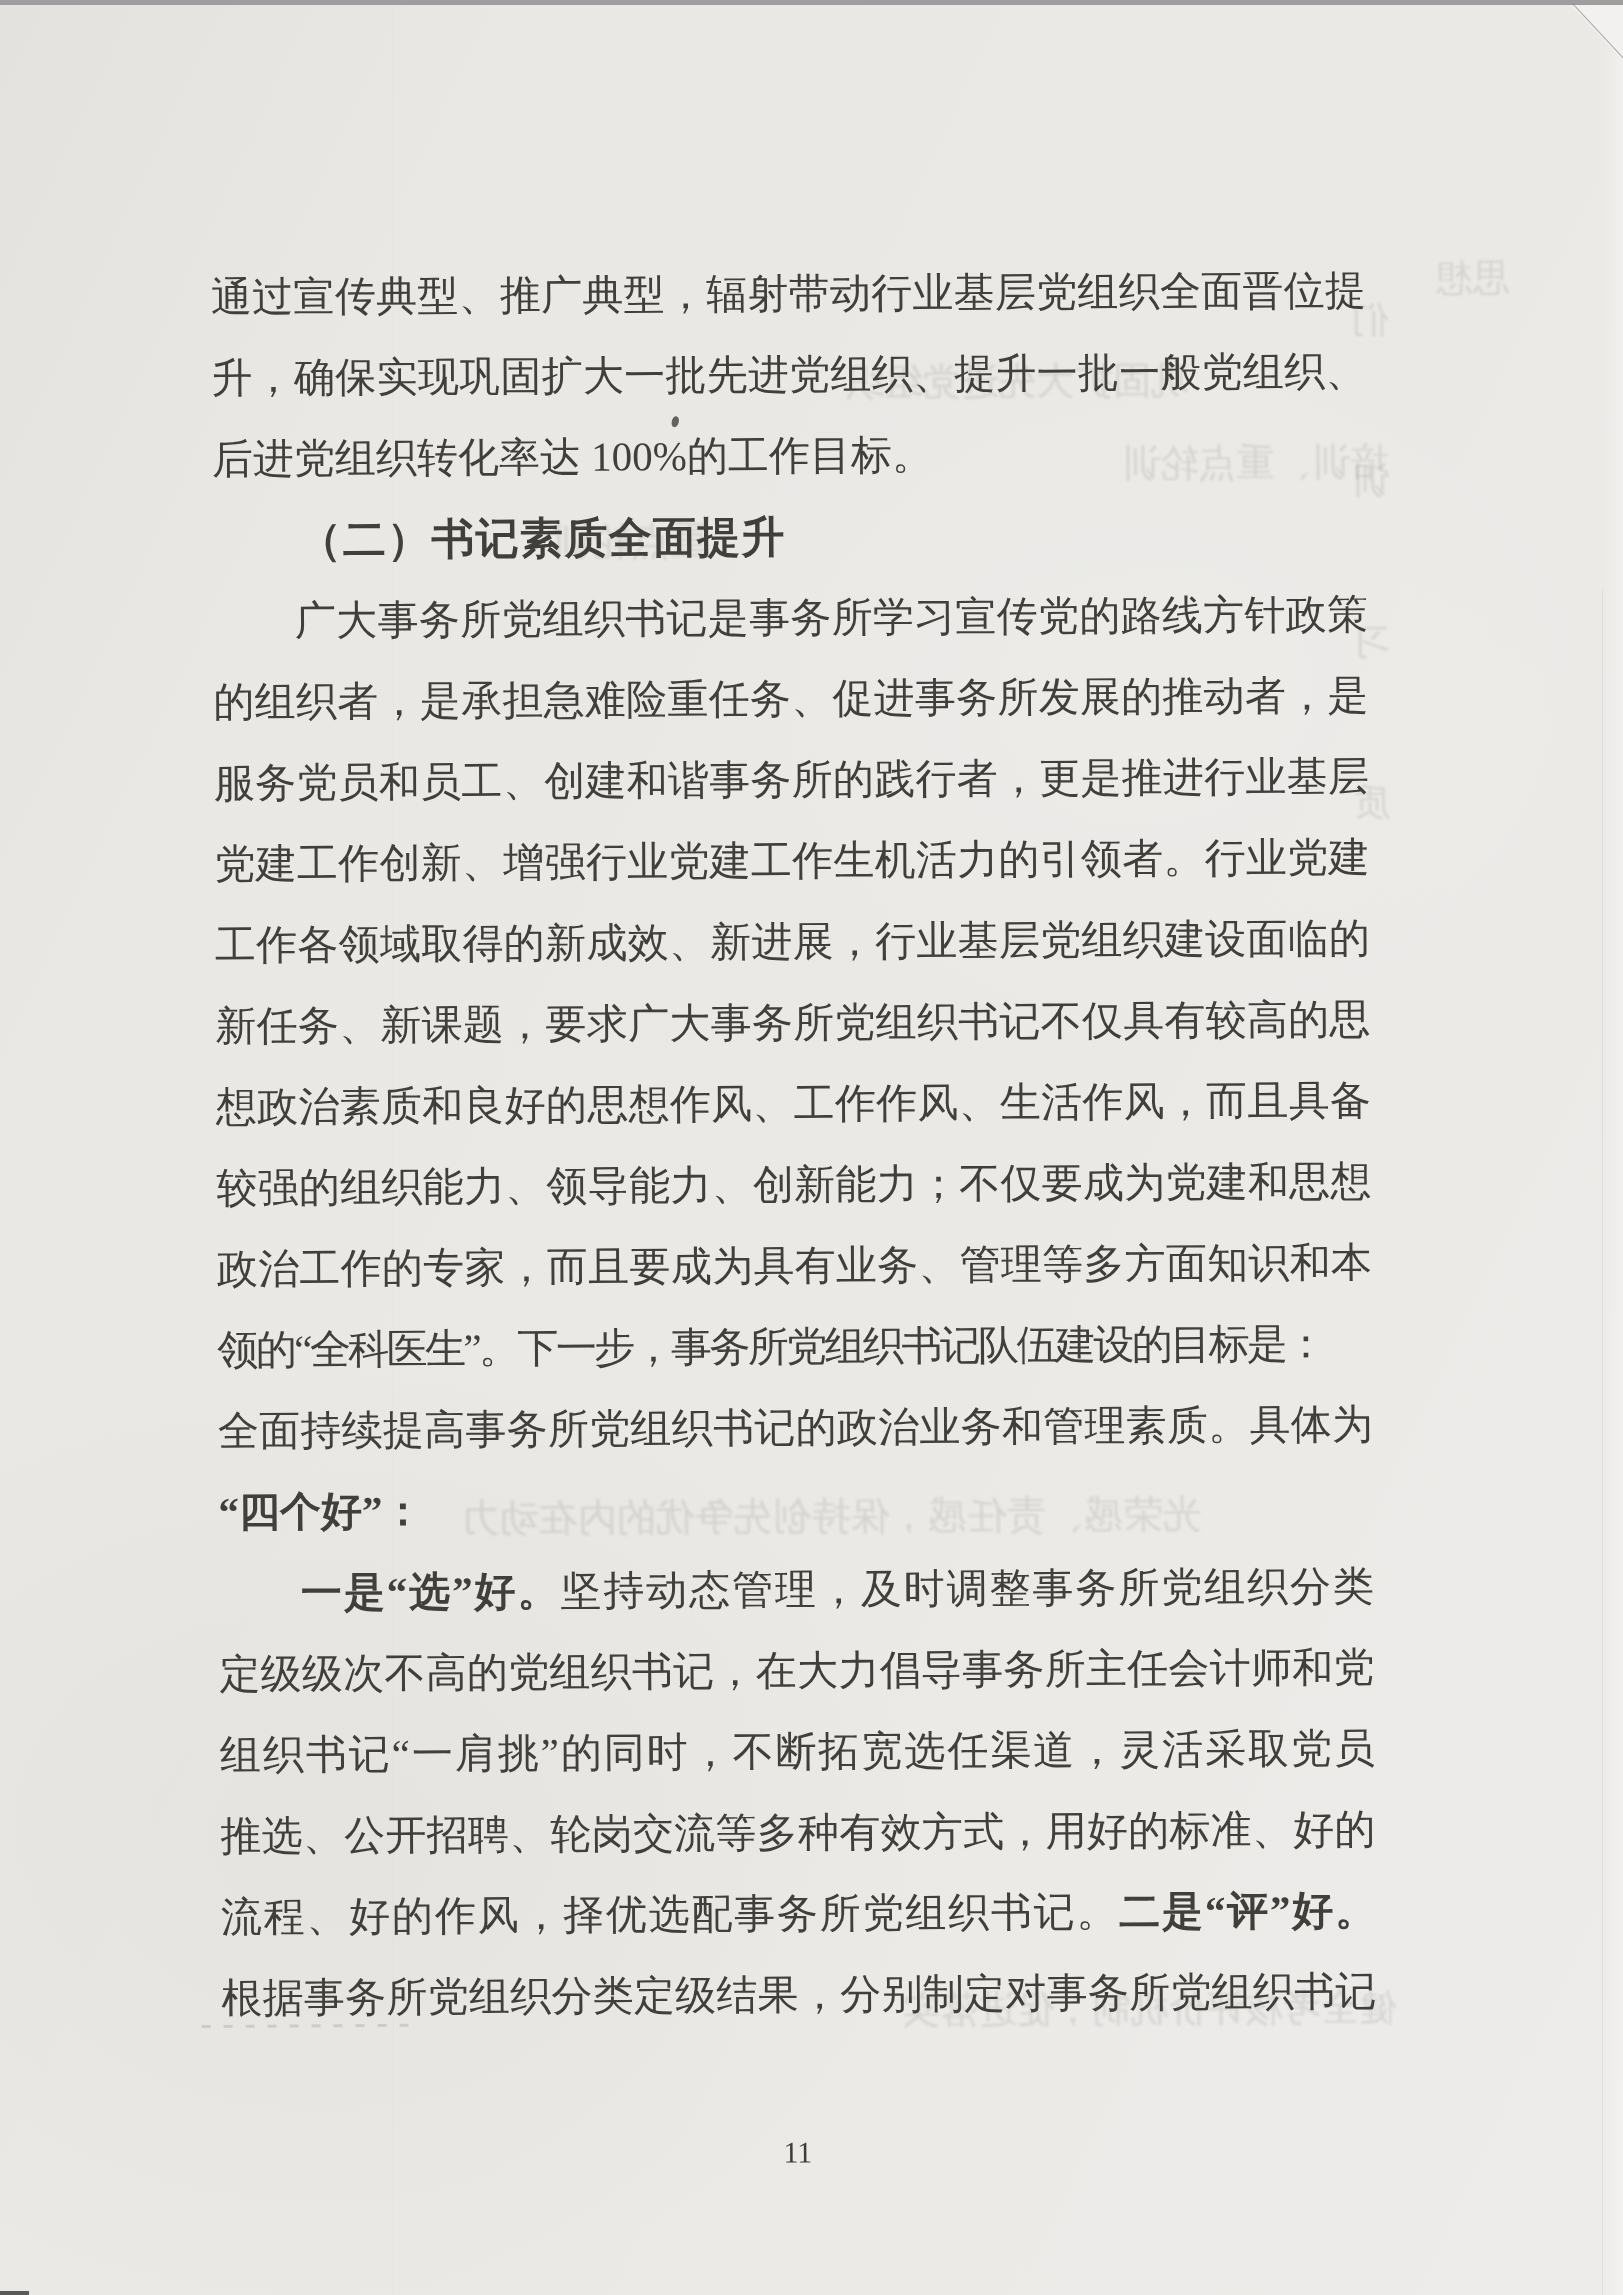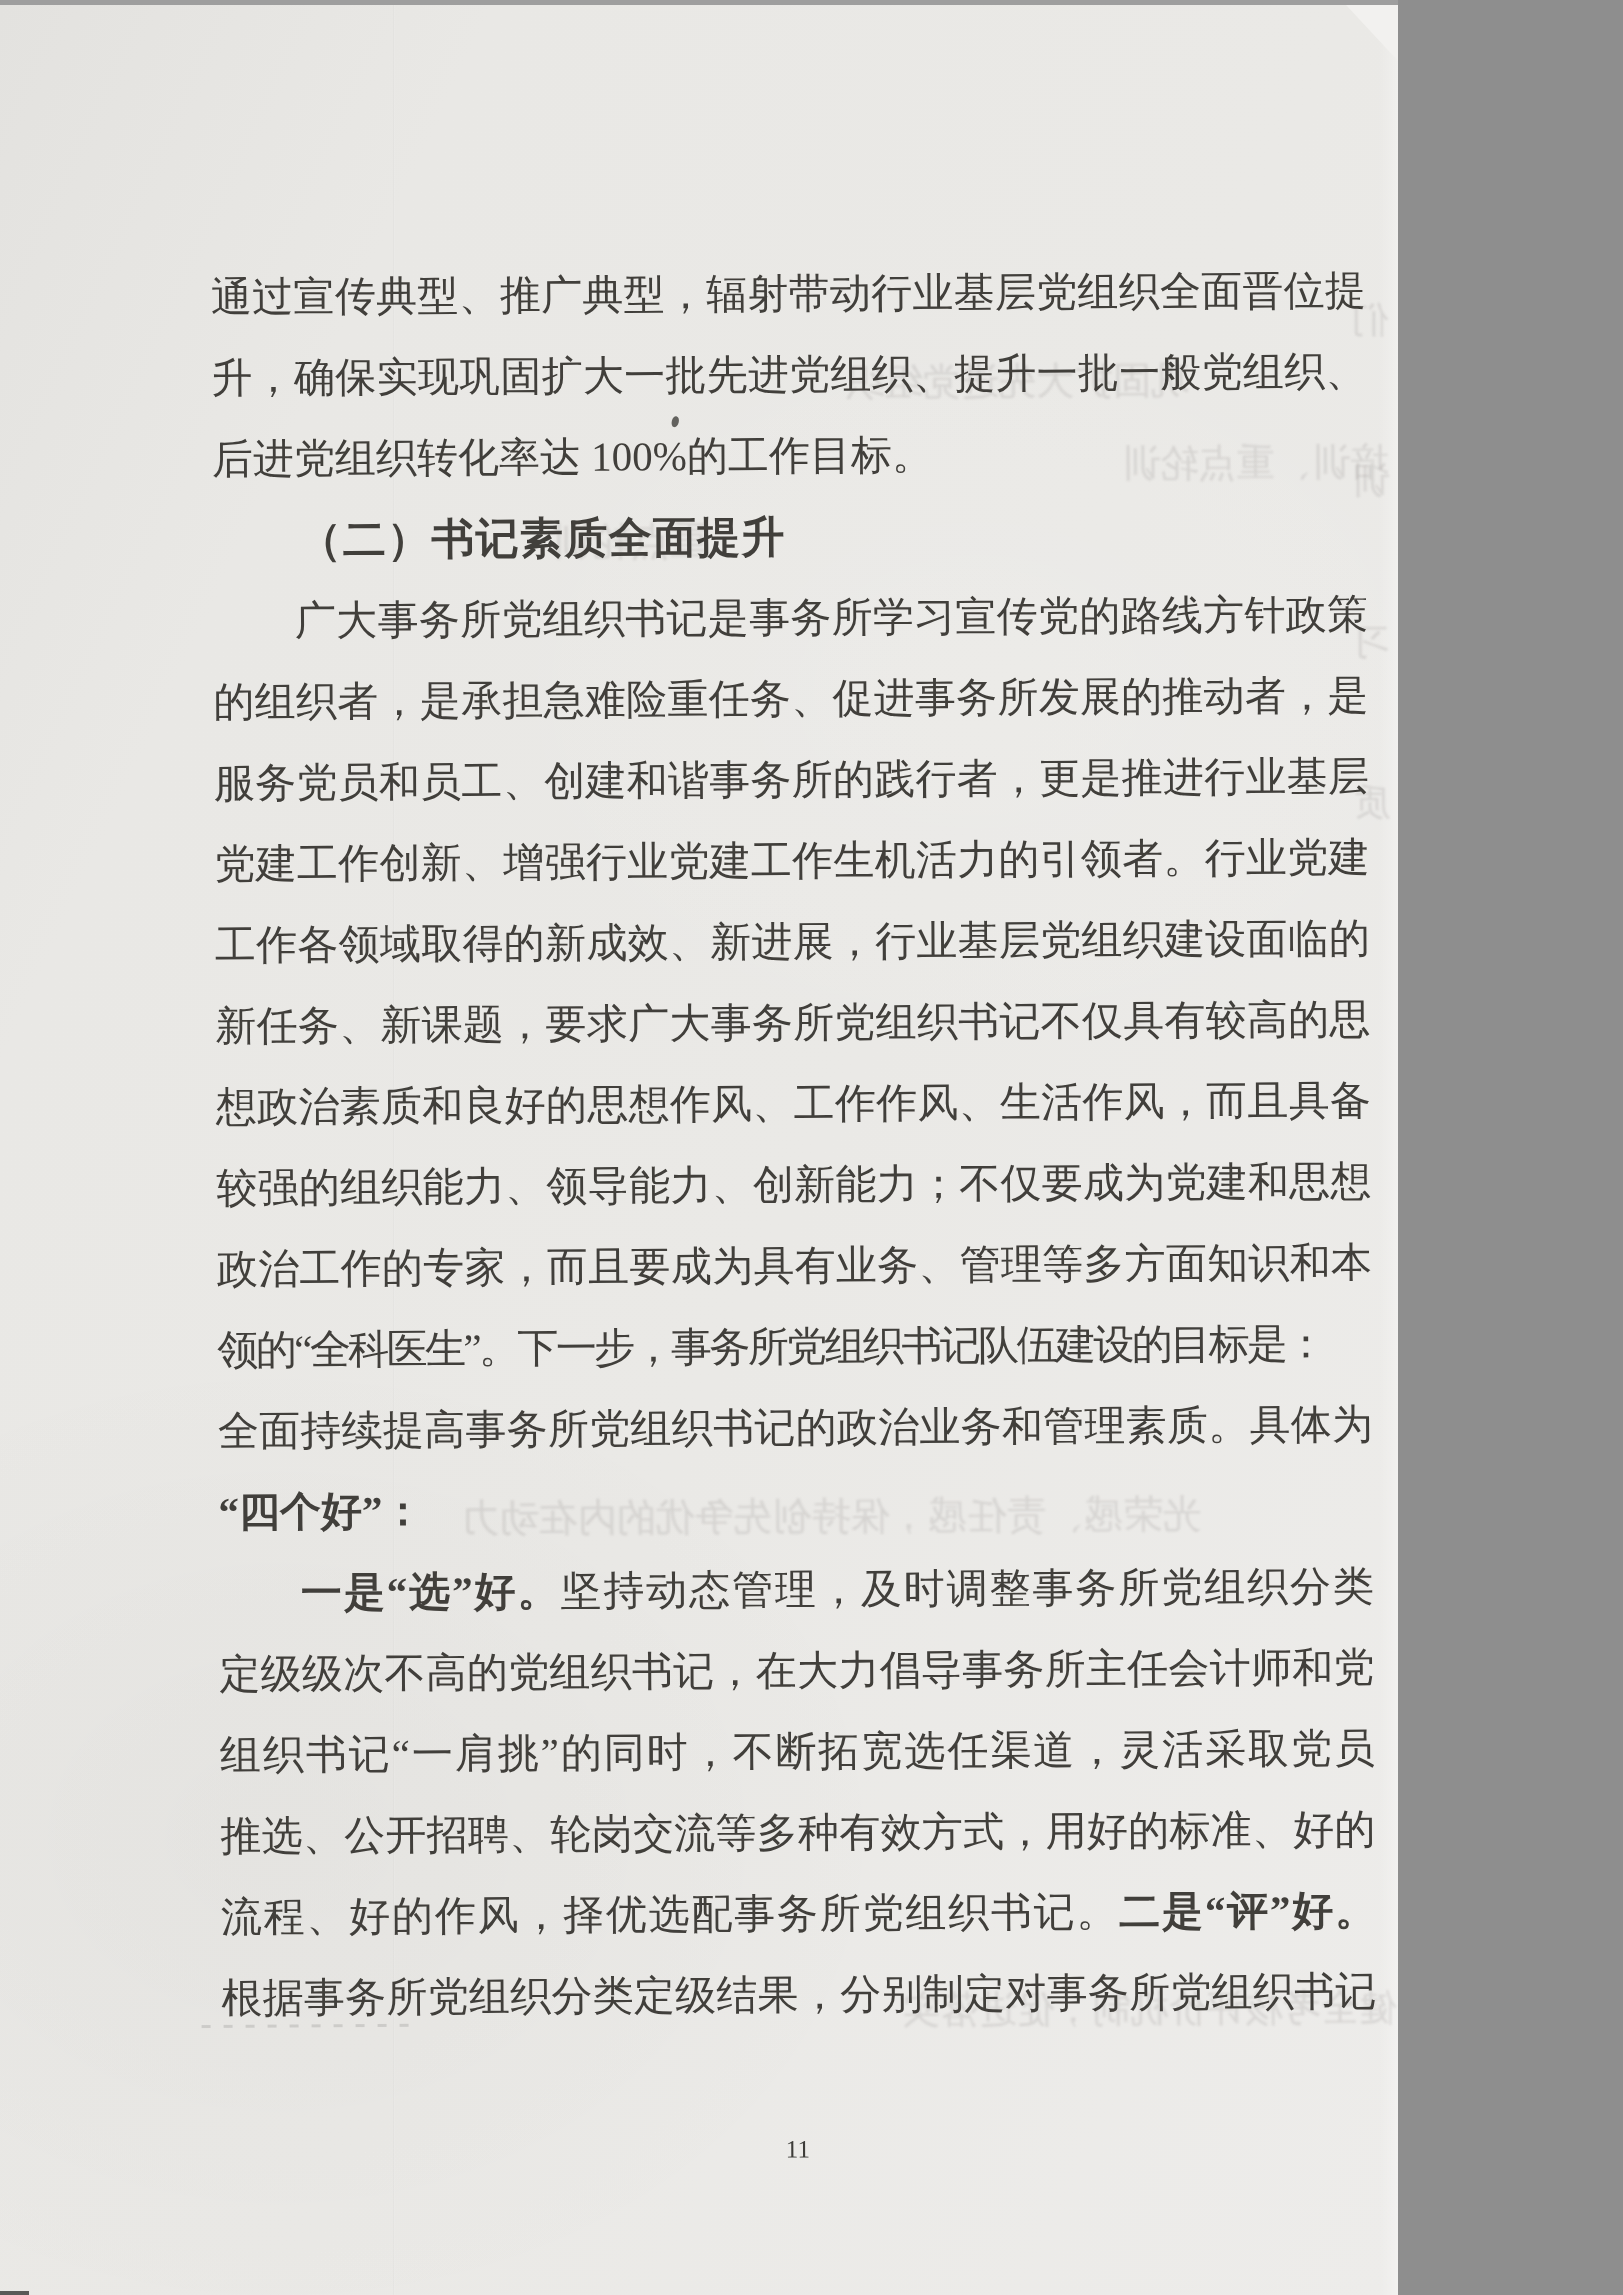--- a/index.html
+++ b/index.html
@@ -1,20 +1,20 @@
 <!DOCTYPE html>
 <html style="font-size:10.5px"><head>
 <meta charset="utf-8">
 <style>
   html,body { margin:0; padding:0; }
   body { background:#8e8e8e; font-family:"Liberation Serif","DejaVu Serif",serif; }
 
   .scan {
     position:relative;
-    width:1398px; height:2295px;
+    width:1623px; height:2295px;
     overflow:hidden;
     background:#9e9e9e;
   }
 
   
   .paper {
     position:absolute; left:0; right:0; top:5.2px; bottom:0;
     background:
       radial-gradient(785px 589px at 70% 30%, rgba(255,255,255,0.10), rgba(255,255,255,0) 70%),
       radial-gradient(916px 720px at 20% 80%, rgba(0,0,0,0.025), rgba(0,0,0,0) 70%),
@@ -60,21 +60,21 @@
   .bleed { position:absolute; color:rgba(75,72,68,0.13); filter:blur(1px);
     transform:scaleX(-1); white-space:nowrap; line-height:1; }
   .bleed-dashes { position:absolute; left:196px; top:2025px; width:216px; height:3.3px;
     background:repeating-linear-gradient(90deg, rgba(60,60,60,0.28) 0 9.2px, transparent 9.2px 22px);
     opacity:.55; filter:blur(0.3px); }
 
   .ink-speck { position:absolute; left:676px; top:419px; width:6.5px; height:11px;
     background:#4b4a47; border-radius:50%; transform:rotate(14deg); opacity:.85; }
 
   .page-number { position:absolute; left:759px; top:2139px; width:65px;
-    text-align:center; font-size:25px; color:#3d3c39; }
+    text-align:center; font-size:30px; color:#3d3c39; }
 </style>
 </head>
 <body>
 
 <div class="scan">
   <div class="paper"></div>
 
   <div class="crease"></div>
   <div class="right-band"></div>
   <div class="right-line"></div>

